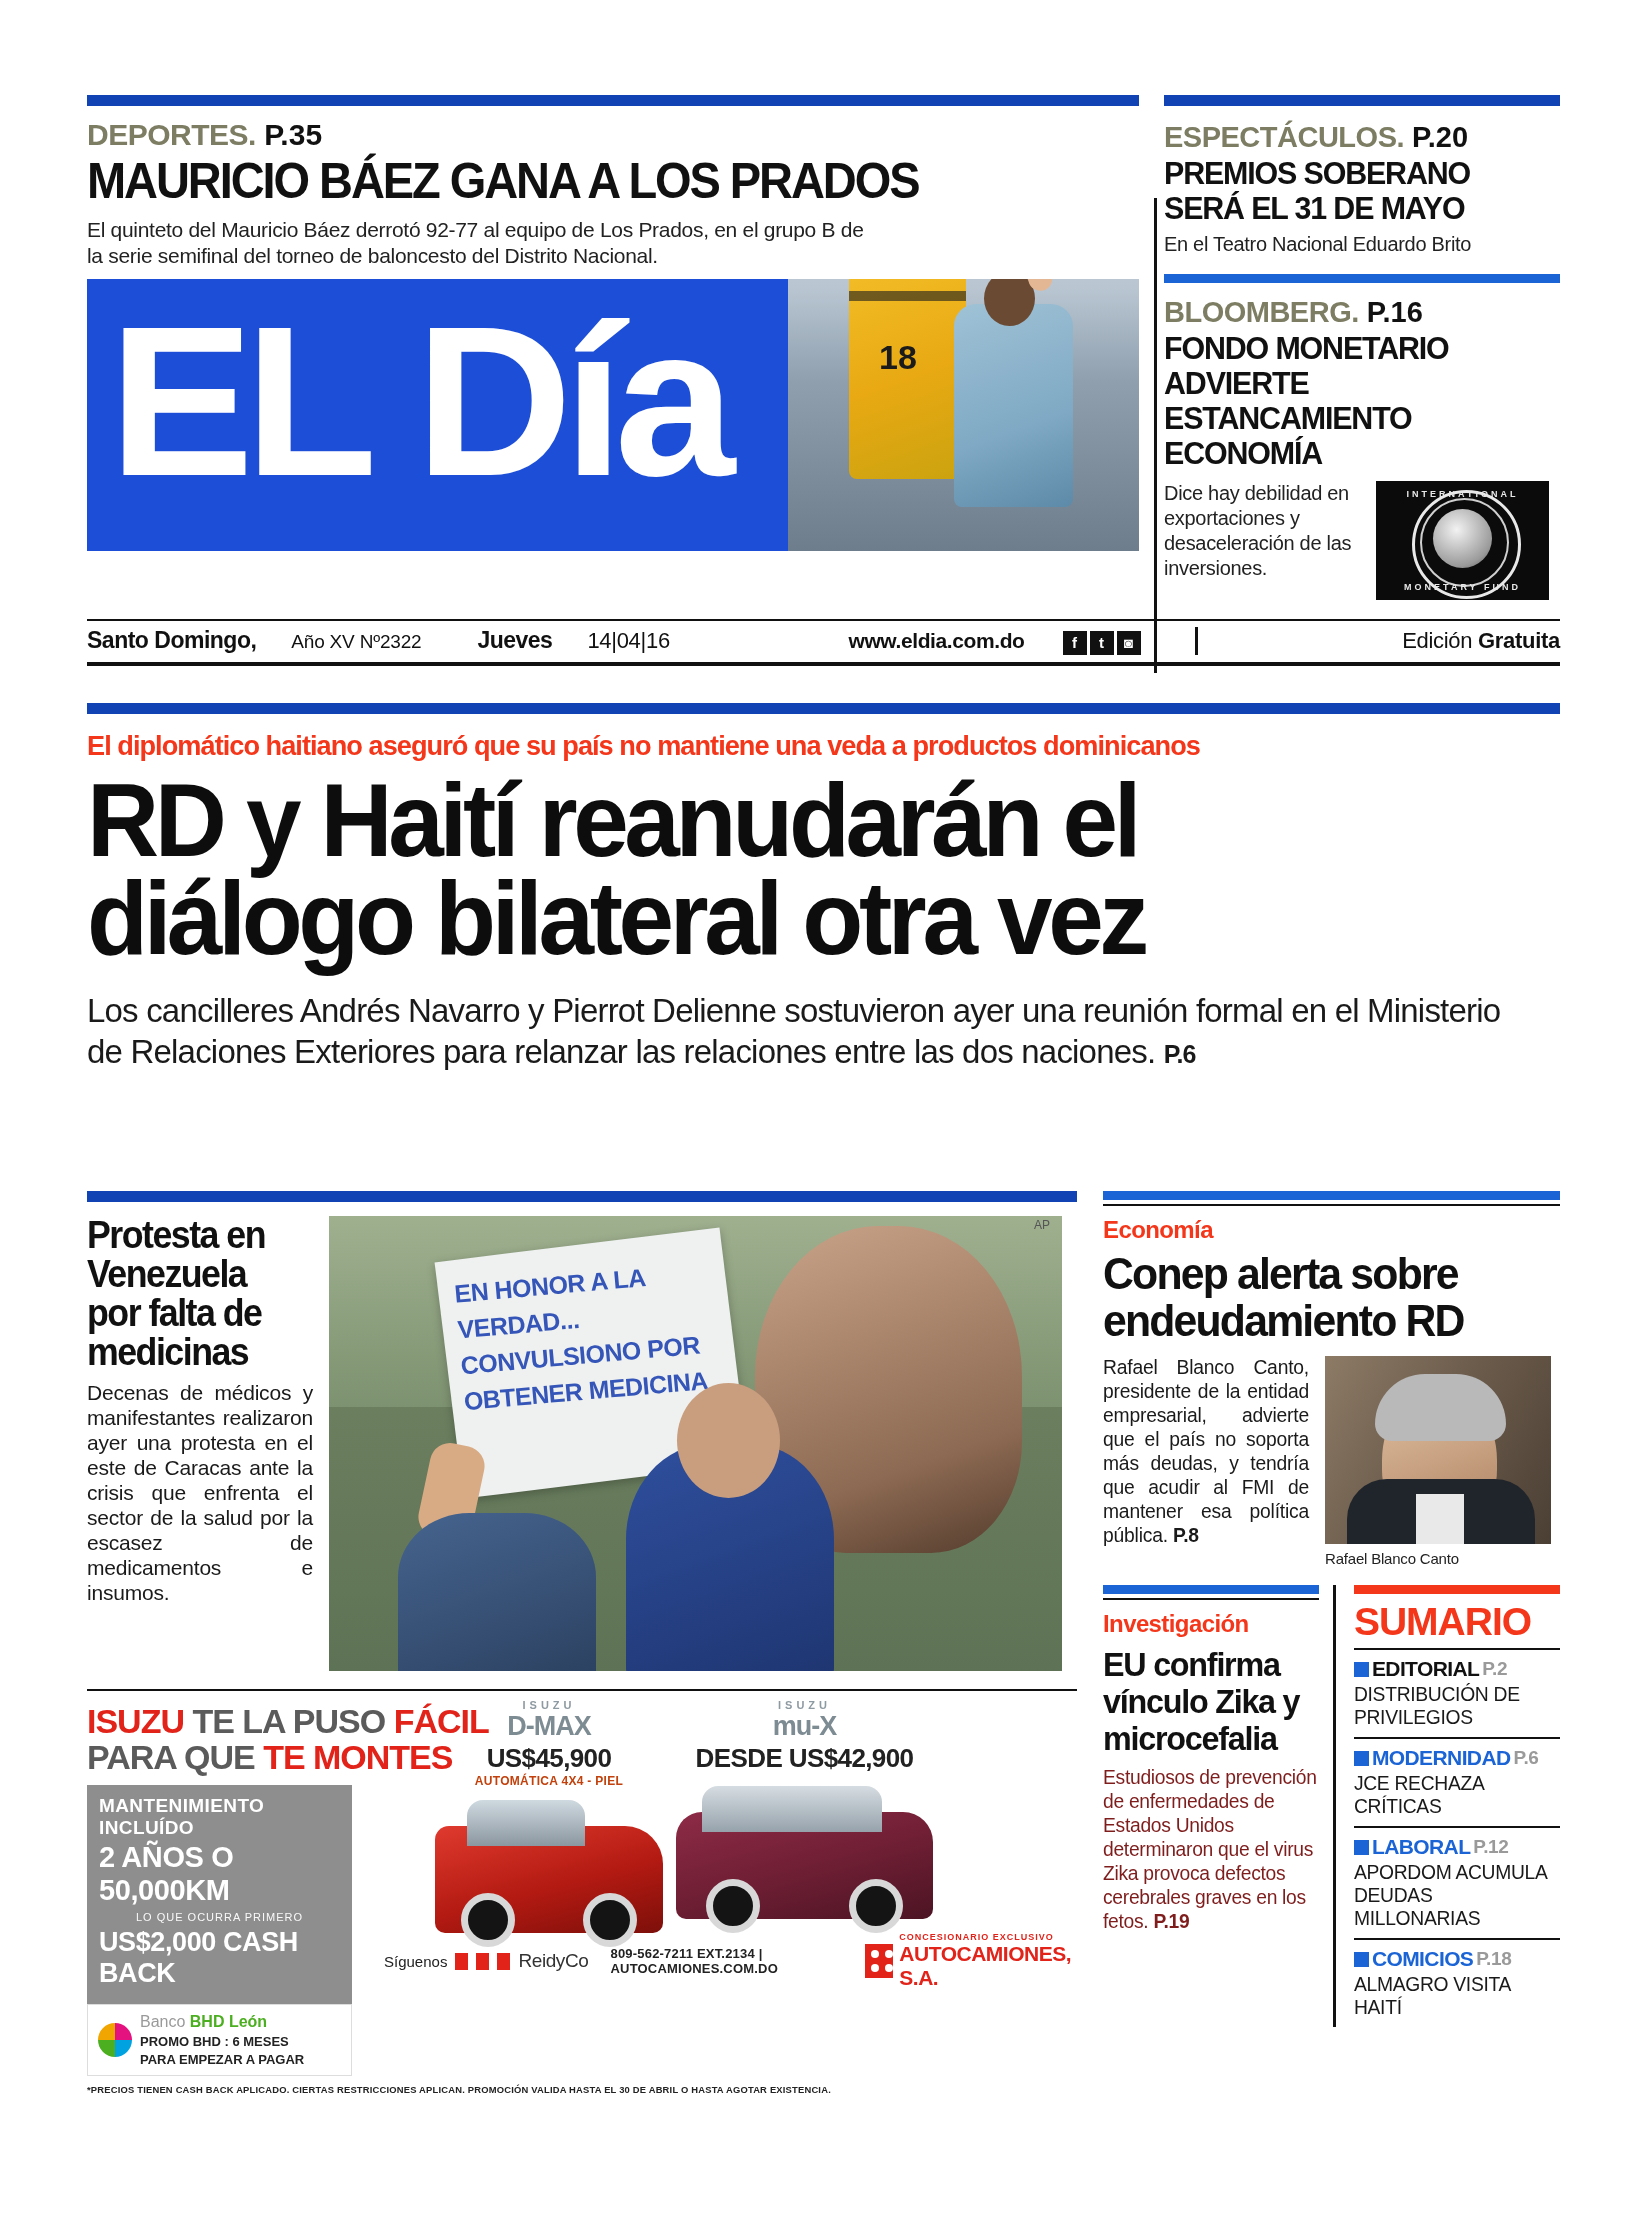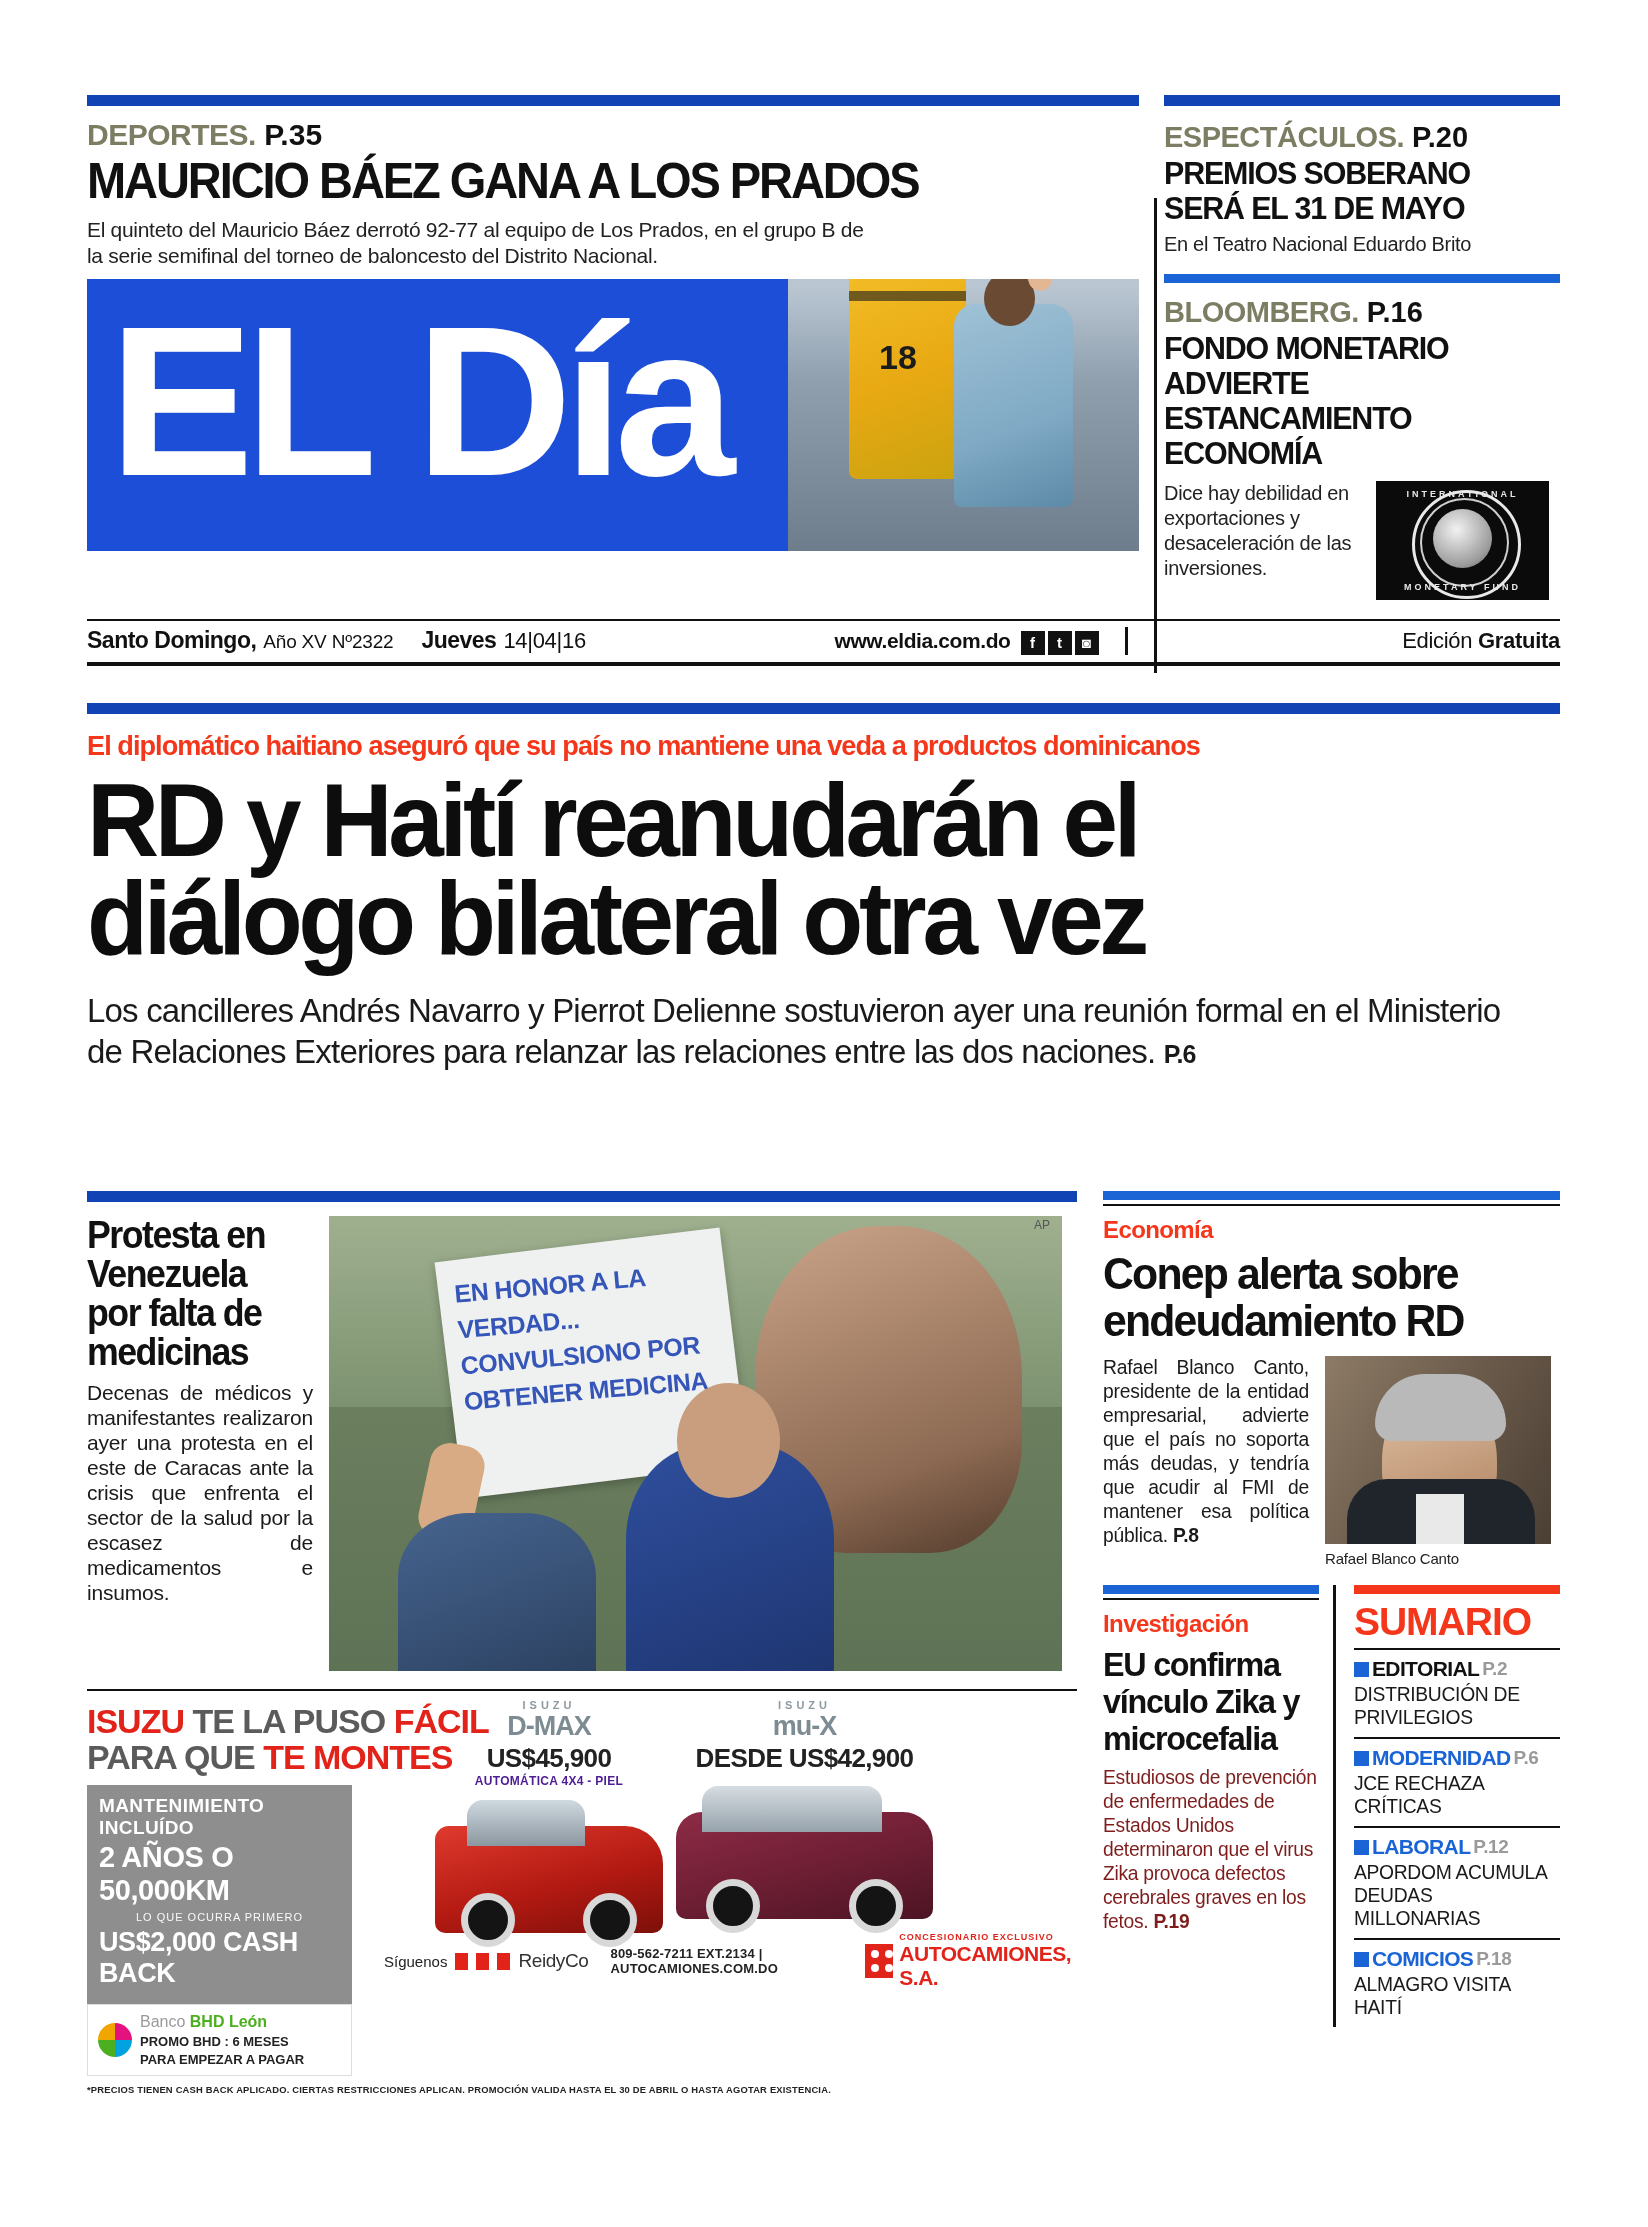--- a/index.html
+++ b/index.html
@@ -62,21 +62,21 @@
     border:3px solid #e9e9e9;}
   .imf-ring2{position:absolute;left:50%;top:50%;width:85px;height:85px;margin:-43px 0 0 -43px;border-radius:50%;
     border:2px solid #cfcfcf;}
   .imf-globe{position:absolute;left:50%;top:50%;width:59px;height:59px;margin:-32px 0 0 -30px;border-radius:50%;
     background:radial-gradient(circle at 40% 35%,#f2f2f2,#9a9a9a 70%,#4a4a4a 100%);}
   .imf-txt{position:absolute;left:0;right:0;text-align:center;color:#e8e8e8;font-size:9px;letter-spacing:3px;font-weight:bold;}
   .imf-txt.t{top:8px;} .imf-txt.b{bottom:8px;}
 
   
   .infobar{position:absolute;left:87px;top:619px;width:1473px;}
-  .infobar-line{display:flex;align-items:baseline;padding:6px 0 7px 0;}
+  .infobar-line{display:flex;align-items:baseline;padding:6px 0 7px 0;gap:28px;}
   .city{font-weight:bold;font-size:23px;letter-spacing:-0.5px;}
   .yearno{font-size:19px;margin-left:7px;letter-spacing:-0.2px;}
   .daystrong{font-weight:bold;font-size:23px;margin-left:28px;letter-spacing:-0.5px;}
   .datetxt{font-size:22px;margin-left:7px;letter-spacing:-0.3px;}
   .web{font-weight:bold;font-size:21px;margin-left:auto;letter-spacing:-0.4px;}
   .socials{display:flex;gap:3px;margin-left:10px;}
   .sico{width:24px;height:24px;background:#111;color:#fff;font-size:15px;display:flex;align-items:center;justify-content:center;font-weight:bold;}
   .edicion{font-size:22px;margin-left:auto;letter-spacing:-0.3px;}
   .edicion b{font-weight:bold;}
   .vsep{width:3px;background:#111;align-self:stretch;margin:0 26px;}
@@ -134,21 +134,21 @@
   .bhd-txt .b2{font-size:13px;font-weight:bold;color:#222;line-height:15px;margin-top:3px;}
   .ad-fine{font-size:9.4px;line-height:12px;font-weight:bold;color:#222;margin-top:8px;letter-spacing:0.2px;}
   .ad-cars{position:absolute;left:297px;top:8px;right:0;height:287px;}
   .car-col{position:absolute;top:0;}
   .car-col.c1{left:51px;width:228px;}
   .car-col.c2{left:292px;width:257px;}
   .car-model{font-weight:bold;font-size:27px;letter-spacing:-1px;color:#7d8b92;text-align:center;
     text-shadow:0 1px 0 #fff;}
   .car-brand{font-size:11px;letter-spacing:4px;color:#8e9aa1;text-align:center;font-weight:bold;}
   .car-price{font-weight:bold;font-size:26px;text-align:center;letter-spacing:-0.6px;color:#222;margin-top:1px;}
-  .car-sub{font-size:12px;text-align:center;color:#4c1d95;letter-spacing:0.3px;font-weight:bold;}
+  .car-sub{font-size:12px;text-align:center;color:#c2410c;letter-spacing:0.3px;font-weight:bold;}
   .car-img{margin-top:6px;height:149px;position:relative;}
   .truck{position:absolute;left:0;right:0;bottom:10px;height:107px;border-radius:14px 38px 10px 10px;}
   .truck.red{background:linear-gradient(165deg,#e03a2e 0%,#b31a12 55%,#7d0f0a 100%);}
   .truck.maroon{background:linear-gradient(165deg,#8e2b46 0%,#6d1e33 55%,#4c1424 100%);border-radius:26px 30px 10px 10px;}
   .truck .cab{position:absolute;left:14%;top:-26px;width:52%;height:46px;border-radius:16px 16px 0 0;
     background:linear-gradient(180deg,#cfd9e0,#8b97a0);}
   .wheel{position:absolute;bottom:-14px;width:40px;height:40px;border-radius:50%;background:#141414;border:7px solid #d8d8d8;}
   .ad-foot{position:absolute;left:0;bottom:-4px;right:0;display:flex;align-items:center;gap:8px;}
   .ad-foot .sig{font-size:15px;color:#222;}
   .sbox{width:17px;height:17px;background:#e2231a;}

